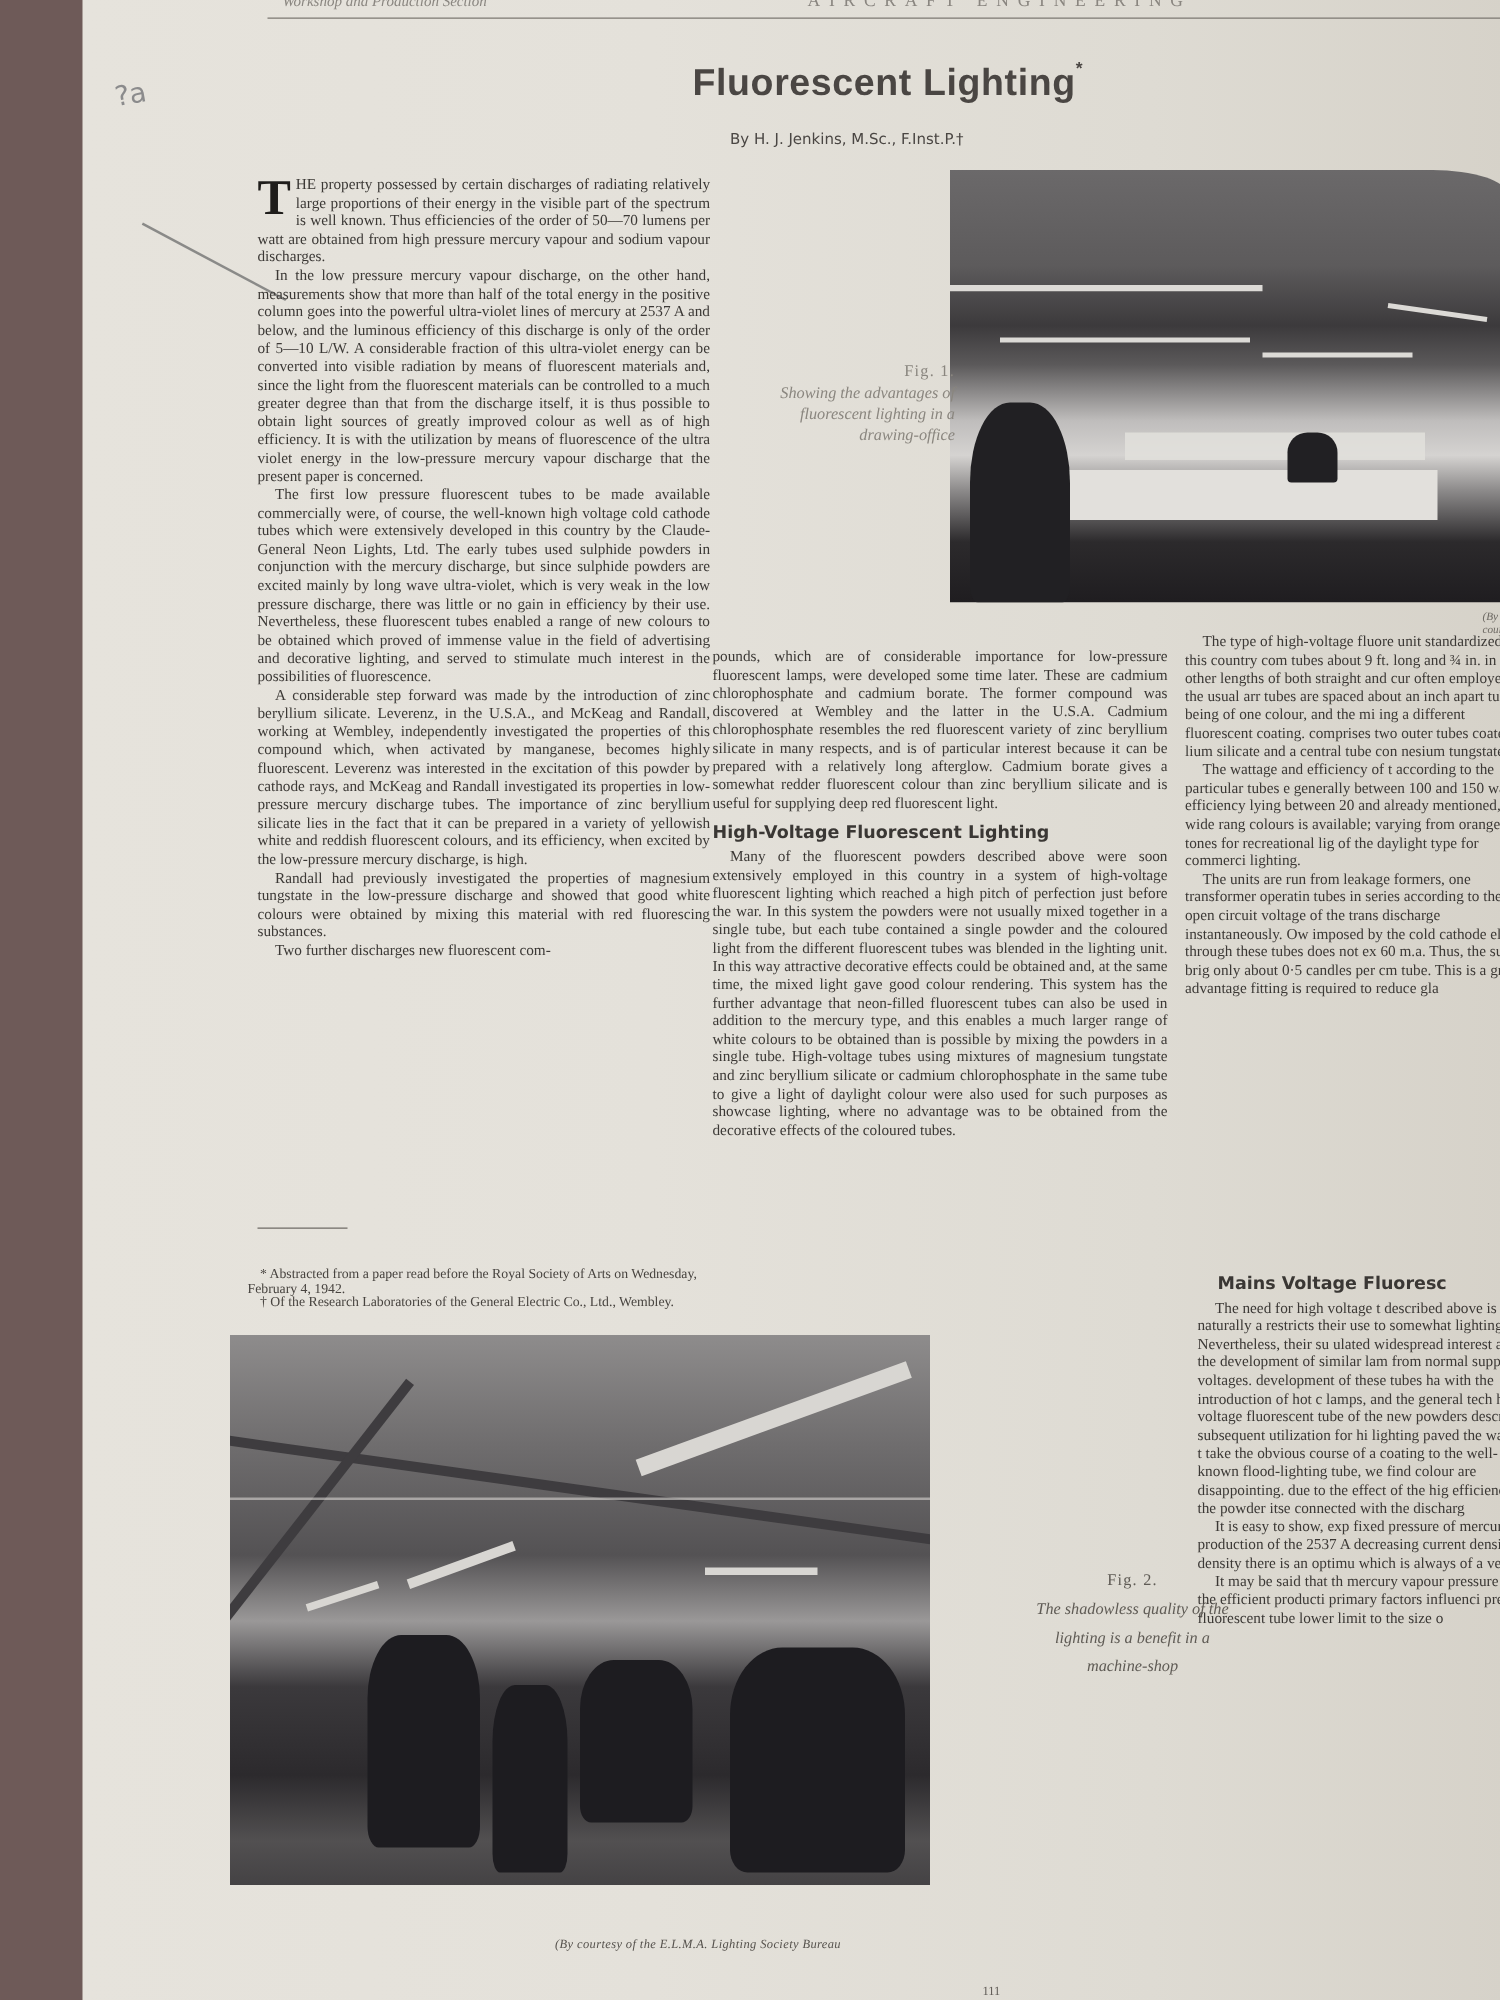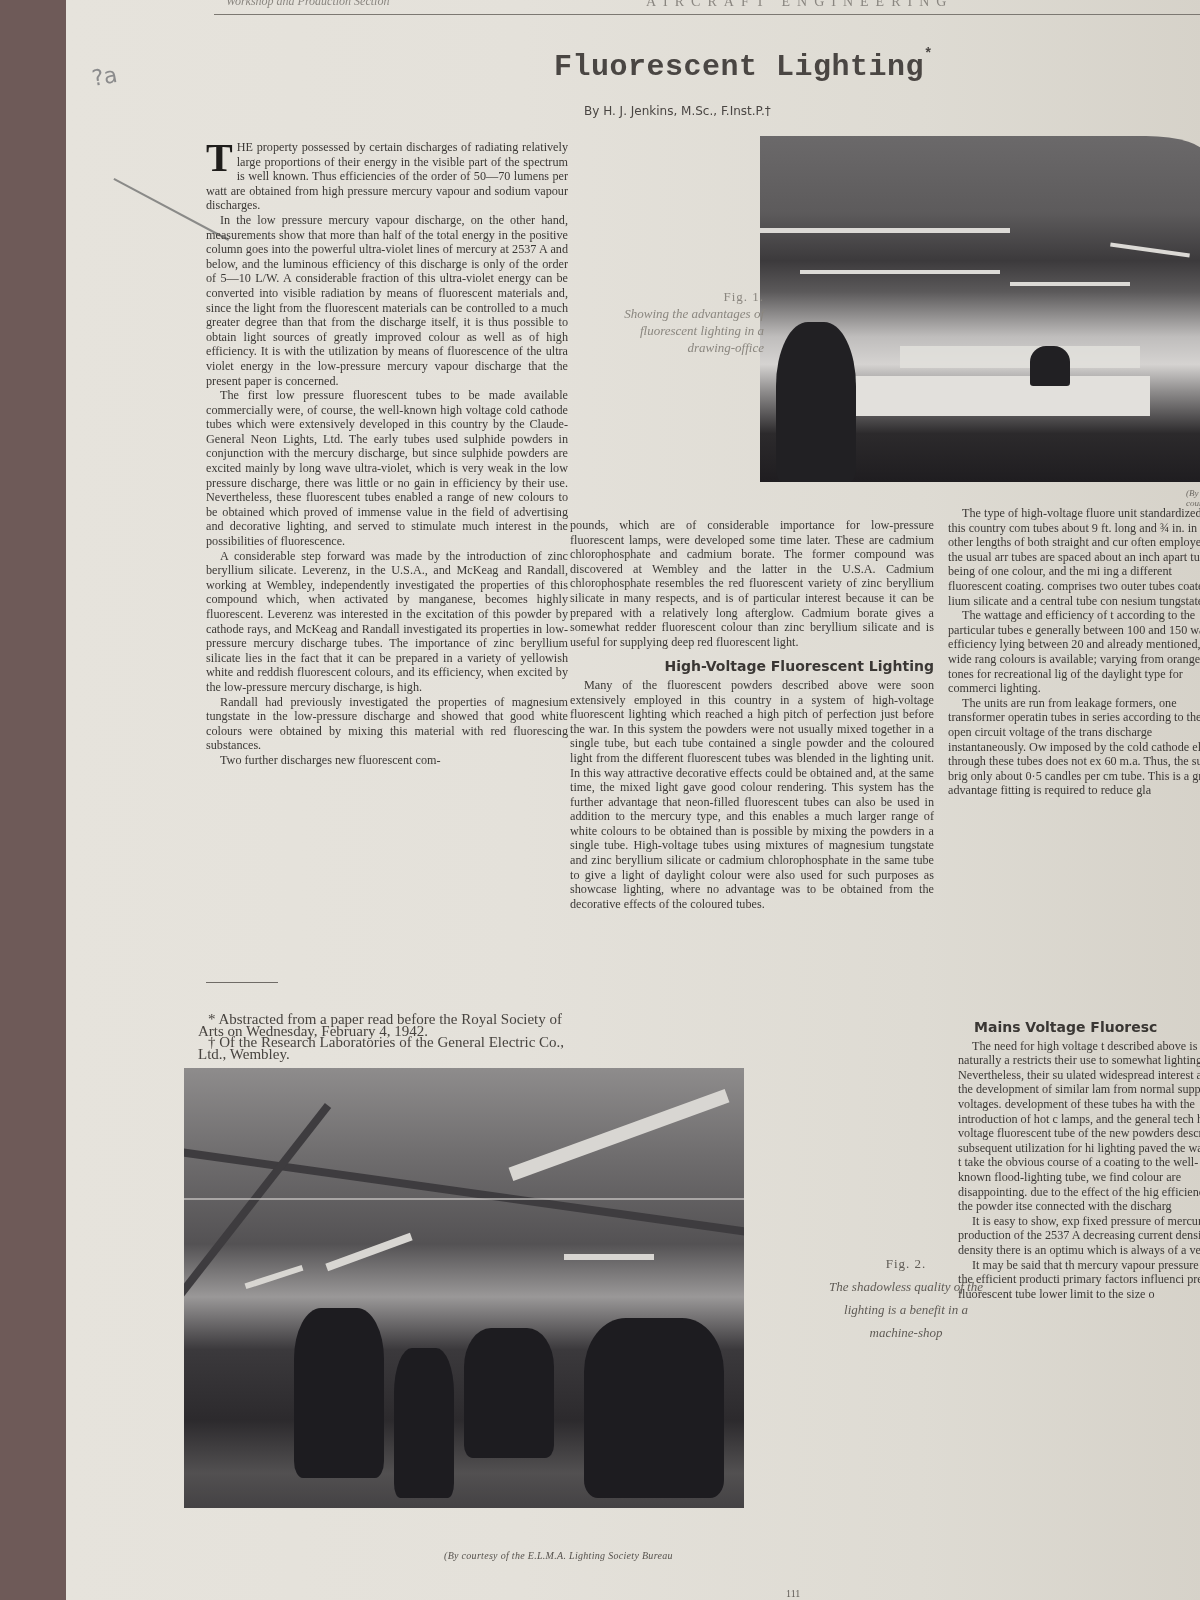--- a/index.html
+++ b/index.html
@@ -25,47 +25,47 @@
     .pencil-mark {
       position: absolute; left: 26px; top: 64px; font-family: "DejaVu Sans", sans-serif;
       font-size: 22px; color: #8b8b8c; transform: rotate(-10deg);
     }
     .pencil-line {
       position: absolute; left: 48px; top: 178px; width: 130px; height: 1.5px;
       background: #8a8a88; transform: rotate(28deg); transform-origin: left center;
     }
     .title {
       position: absolute; left: 488px; top: 50px;
-      font-family: Liberation Mono, monospace; font-size: 30px; color: #4a4643; letter-spacing: 0.5px;
+      font-family: Liberation Sans, sans-serif; font-size: 30px; color: #4a4643; letter-spacing: 0.5px;
     }
     .title sup { font-size: 14px; vertical-align: top; position: relative; top: -4px; }
     .byline {
       position: absolute; left: 518px; top: 104px;
       font-family: "DejaVu Sans", sans-serif; font-size: 12px; color: #4a4643;
     }
     .col {
       position: absolute; font-size: 12.2px; line-height: 14.6px; text-align: justify;
       color: #3b3835;
     }
     .col p { text-indent: 14px; }
     .col p.first { text-indent: 0; }
     .dropcap {
       float: left; font-size: 40px; line-height: 30px; margin: 3px 4px 0 0; color: #1f1d1b; font-weight: bold;
     }
     .col1 { left: 140px; top: 140px; width: 362px; }
     .col2 { left: 504px; top: 518px; width: 364px; }
     .col3 { left: 882px; top: 506px; width: 280px; }
     .col3b { left: 892px; top: 1010px; width: 270px; }
     .subhead {
-      font-family: "DejaVu Sans", sans-serif; font-size: 14px; text-align: right;
+      font-family: "DejaVu Sans", sans-serif; font-size: 14px; text-align: left;
       margin: 10px 0 4px 0; color: #3a3734; text-indent: 0 !important;
     }
     .footnote-rule { position: absolute; left: 140px; top: 982px; width: 72px; height: 1px; background: #6f6b66; }
     .footnotes {
-      position: absolute; left: 132px; top: 1014px; width: 370px; font-size: 15px; line-height: 11.5px; color: #47433f;
+      position: absolute; left: 132px; top: 1014px; width: 370px; font-size: 11px; line-height: 11.5px; color: #47433f;
     }
     .footnotes p { text-indent: 10px; }
     .photo {
       position: absolute; overflow: hidden; background: #4c4a4b;
     }
     .photo1 {
       left: 694px; top: 136px; width: 446px; height: 346px; border-top-right-radius: 60px 20px;
       background:
         linear-gradient(180deg, transparent 0, transparent 30%, rgba(255,255,255,0.0) 30%),
         linear-gradient(180deg, #6b696a 0%, #5d5b5c 22%, #3c3a3c 36%, #5b595a 45%, #bfbdbc 58%, #d5d3d1 66%, #8d8b8b 74%, #2c2a2c 86%, #1f1d20 100%);

